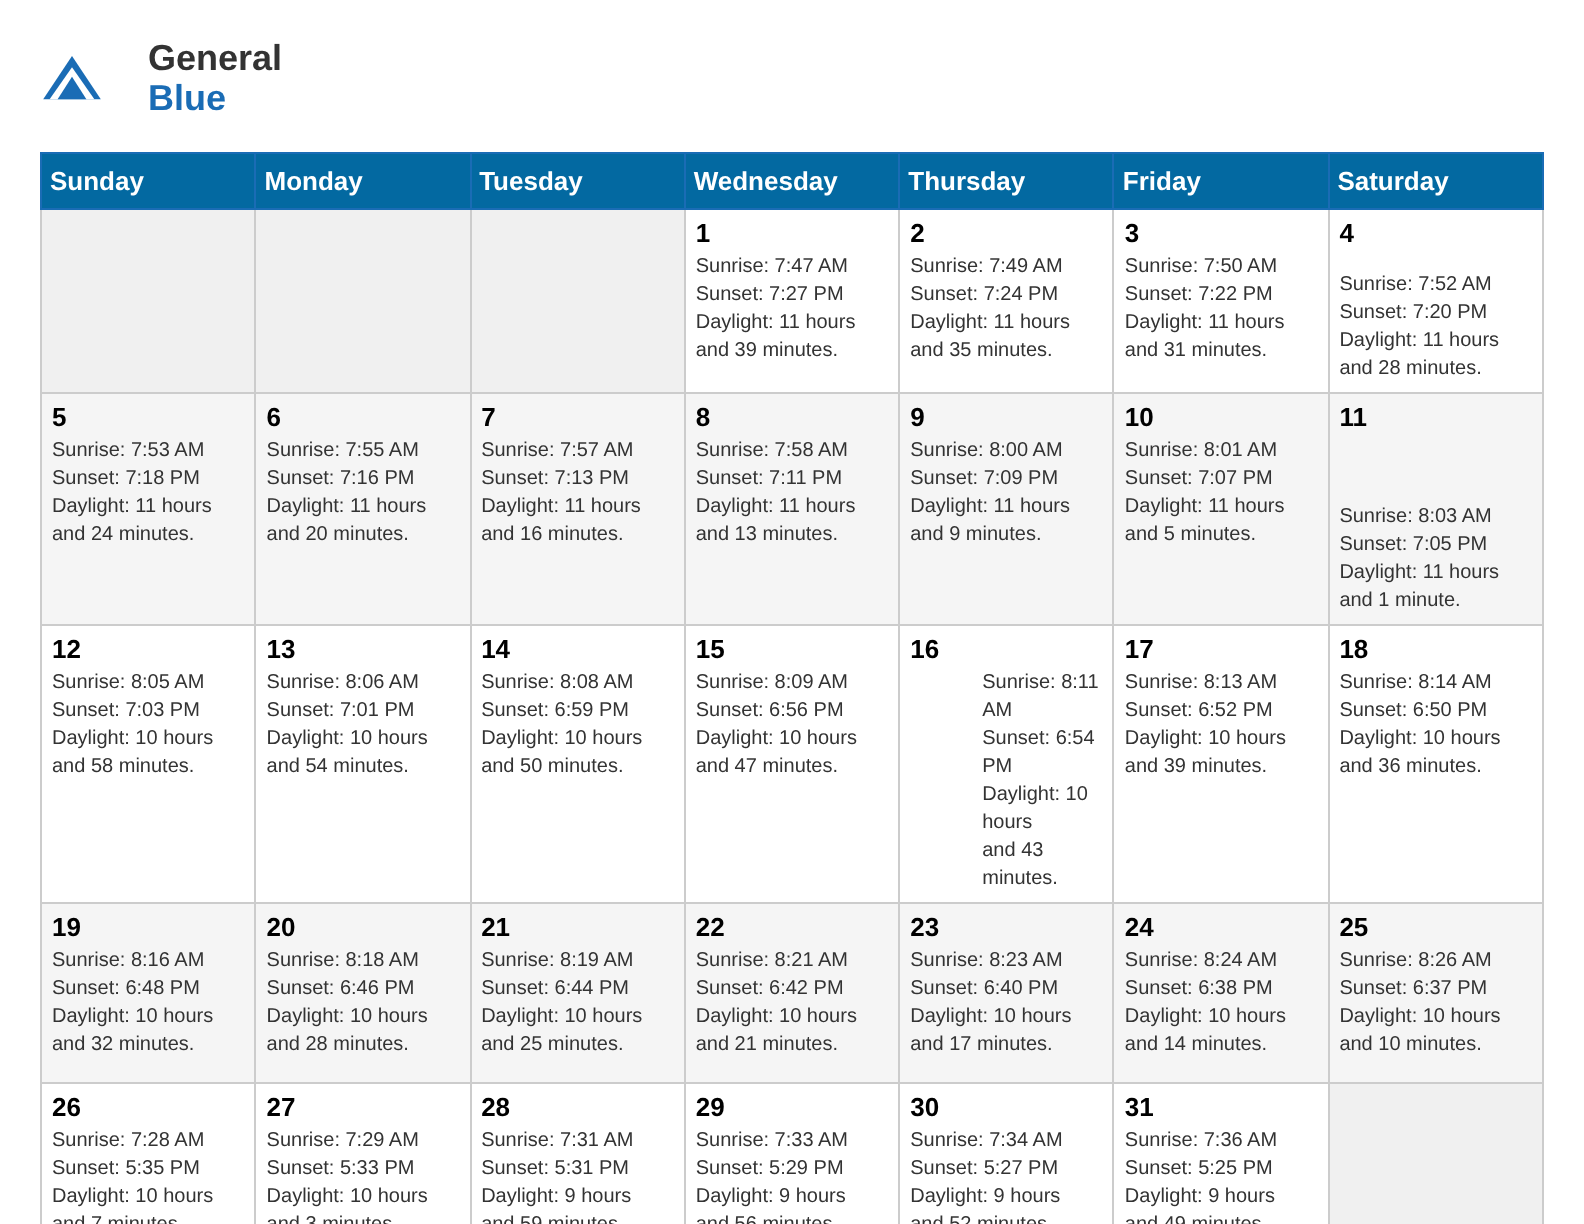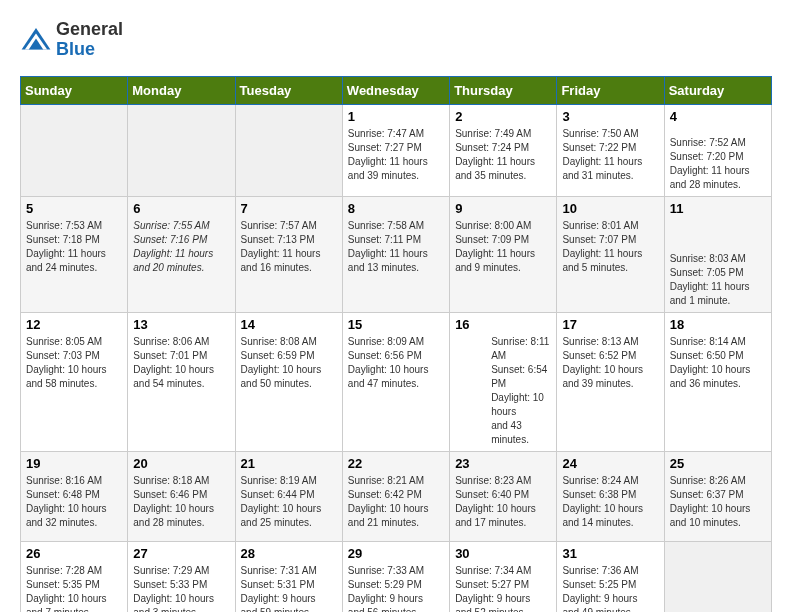--- a/index.html
+++ b/index.html
@@ -12,21 +12,21 @@
     }
     .header {
       display: flex;
       justify-content: space-between;
       align-items: flex-start;
       margin-bottom: 16px;
     }
     .logo {
       display: flex;
       align-items: center;
-      gap: 4px;
+      gap: 22px;
     }
     .logo-text {
       display: flex;
       flex-direction: column;
       line-height: 1.1;
     }
     .logo-general {
       font-size: 18px;
       font-weight: bold;
       color: #333;
@@ -51,21 +51,21 @@
     .subtitle {
       font-size: 14px;
       color: #555;
     }
     table {
       width: 100%;
       border-collapse: collapse;
       font-size: 11px;
     }
     thead tr {
-      background-color: #4d7c0f;
+      background-color: #0369a1;
       color: #fff;
     }
     thead th {
       padding: 6px 4px;
       text-align: left;
       font-size: 13px;
       font-weight: bold;
       border: 1px solid #1a6cb5;
     }
     tbody td {
@@ -162,21 +162,21 @@
       <tr>
         <td>
           <span class="day-num">5</span>
           <div class="cell-text" style="white-space: pre-line;">Sunrise: 7:53 AM
 Sunset: 7:18 PM
 Daylight: 11 hours
 and 24 minutes.</div>
         </td>
         <td>
           <span class="day-num">6</span>
-          <div class="cell-text" style="white-space: pre-line; font-style: italic;">Sunrise: 7:55 AM
+          <div class="cell-text" style="white-space: pre-line;">Sunrise: 7:55 AM
 Sunset: 7:16 PM
 Daylight: 11 hours
 and 20 minutes.</div>
         </td>
         <td>
           <span class="day-num">7</span>
           <div class="cell-text" style="white-space: pre-line;">Sunrise: 7:57 AM
 Sunset: 7:13 PM
 Daylight: 11 hours
 and 16 minutes.</div>

